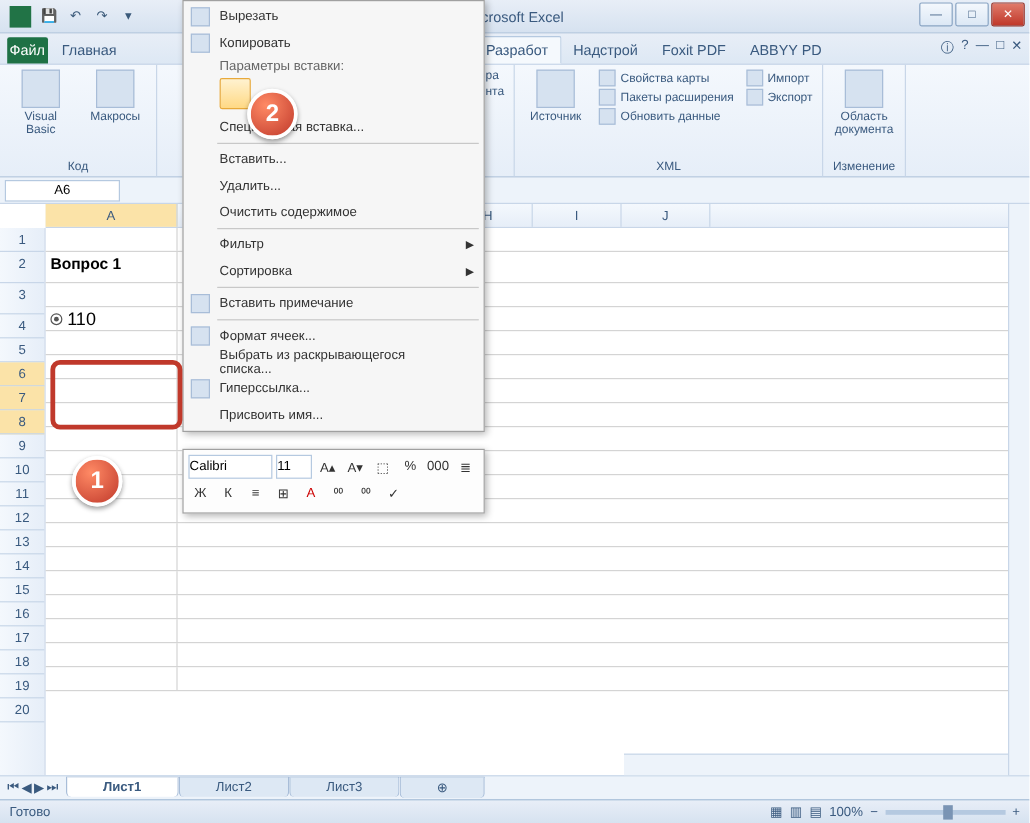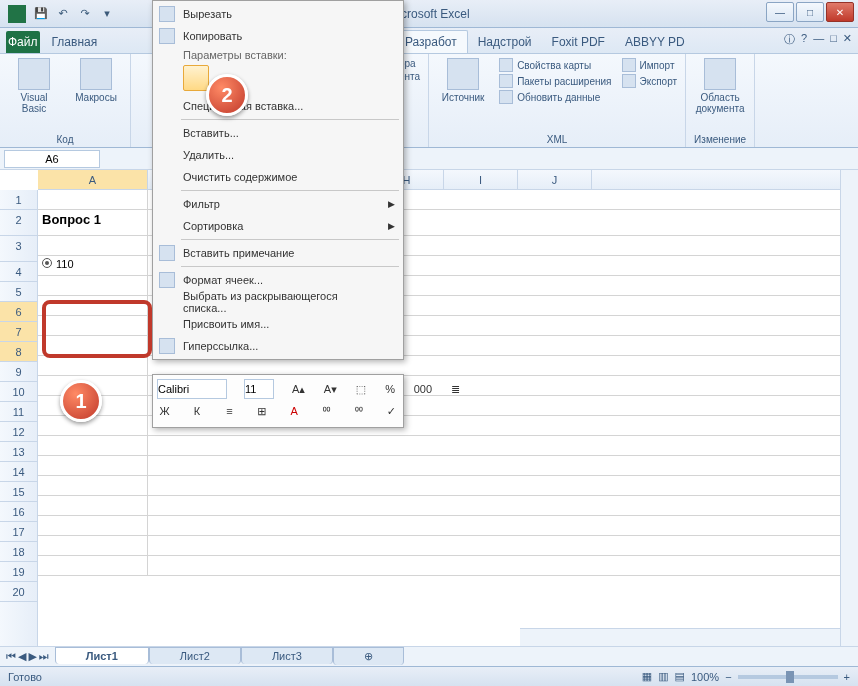--- a/index.html
+++ b/index.html
@@ -40,39 +40,39 @@
 
 .grid { position: absolute; top: 170px; left: 0; right: 0; bottom: 40px; background: #fff; overflow: hidden; }
 .colhdr { position: absolute; top: 0; left: 38px; right: 18px; height: 20px; display: flex; background: linear-gradient(#f4f8fd, #e6eef8); border-bottom: 1px solid #c8d6e8; }
 .colhdr div { width: 74px; border-right: 1px solid #c8d6e8; text-align: center; font-size: 11px; color: #3a5a7f; line-height: 20px; }
 .colhdr div:first-child { width: 110px; background: #fbe3a8; }
 .rowhdr { position: absolute; top: 20px; left: 0; width: 38px; bottom: 0; background: linear-gradient(90deg,#f4f8fd,#e6eef8); border-right: 1px solid #c8d6e8; }
 .rowhdr div { height: 20px; border-bottom: 1px solid #c8d6e8; text-align: center; font-size: 11px; color: #3a5a7f; line-height: 20px; }
 .cells { position: absolute; top: 20px; left: 38px; right: 18px; bottom: 0; }
 .row { height: 20px; border-bottom: 1px solid #d4d4d4; display: flex; }
 .row.tall { height: 26px; }
-.cell { width: 74px; border-right: 1px solid #d4d4d4; padding: 2px 4px; font-size: 11px; white-space: nowrap; }
+.cell { width: 74px; border-right: 1px solid #d4d4d4; padding: 2px 4px; font-size: 15px; white-space: nowrap; }
 .cell.colA { width: 110px; }
 .row .bold { font-weight: bold; font-size: 13px; }
 .radio { display: inline-block; width: 10px; height: 10px; border: 1px solid #555; border-radius: 50%; margin-right: 4px; position: relative; }
 .radio::after { content: ''; position: absolute; top: 2px; left: 2px; width: 4px; height: 4px; background: #555; border-radius: 50%; }
 
 
 .ctxmenu { position: absolute; top: 0; left: 152px; width: 252px; background: #f6f6f6; border: 1px solid #a0a0a0; box-shadow: 2px 2px 6px rgba(0,0,0,0.3); padding: 2px 0; z-index: 100; }
 .ctxmenu .item { display: flex; align-items: center; height: 22px; font-size: 11px; color: #333; padding: 0 20px 0 30px; position: relative; cursor: pointer; }
 .ctxmenu .item .ico { position: absolute; left: 6px; width: 16px; height: 16px; background: #d6e2f0; border: 1px solid #a8bdd8; }
 .ctxmenu .item .arr { position: absolute; right: 8px; font-size: 9px; }
 .ctxmenu .sep { height: 1px; background: #c8c8c8; margin: 2px 4px 2px 28px; }
 .ctxmenu .hdr { font-size: 11px; color: #666; padding: 2px 16px 2px 30px; }
 .ctxmenu .paste-opts { padding: 2px 0 4px 30px; display: flex; gap: 4px; }
 .paste-opts .popt { width: 26px; height: 26px; border: 1px solid #e8a93a; background: linear-gradient(#fff2d0, #ffd985); border-radius: 2px; }
 
 
 .minitb { position: absolute; top: 374px; left: 152px; width: 252px; background: #fdfdfd; border: 1px solid #a0a0a0; box-shadow: 2px 2px 6px rgba(0,0,0,0.3); padding: 4px; z-index: 99; font-size: 11px; }
-.minitb .trow { display: flex; align-items: center; gap: 17px; margin-bottom: 2px; }
+.minitb .trow { display: flex; align-items: center; gap: 3px; margin-bottom: 2px; }
 .minitb .tbtn { width: 20px; height: 20px; border: 1px solid transparent; display: flex; align-items: center; justify-content: center; font-size: 11px; color: #333; }
 .minitb select, .minitb .combo { height: 20px; font-size: 11px; border: 1px solid #b5c9e0; background: #fff; }
 
 
 .marker { position: absolute; width: 42px; height: 42px; border-radius: 50%; background: radial-gradient(circle at 35% 30%, #ff8a65, #c0392b); border: 3px solid #fff; box-shadow: 0 2px 4px rgba(0,0,0,0.4); color: #fff; font-weight: bold; font-size: 20px; display: flex; align-items: center; justify-content: center; z-index: 200; }
 .marker-box { position: absolute; border: 4px solid #c0392b; border-radius: 8px; z-index: 150; pointer-events: none; }
 
 
 .sheettabs { position: absolute; bottom: 20px; left: 0; right: 0; height: 20px; background: #edf3fa; border-top: 1px solid #c8d6e8; display: flex; align-items: center; font-size: 11px; }
 .sheettabs .nav { display: flex; gap: 2px; padding: 0 6px; color: #3a5a7f; }
@@ -335,25 +335,25 @@
     </div>
   <div class="sep"></div>
   <div class="item">
       <span class="ico"></span>
       <span>Формат ячеек...</span>
     </div>
   <div class="item">
       <span>Выбрать из раскрывающегося списка...</span>
     </div>
   <div class="item">
-      <span>Присвоить имя...</span>
-    </div>
-  <div class="item">
       <span class="ico"></span>
       <span>Гиперссылка...</span>
+    </div>
+  <div class="item">
+      <span>Присвоить имя...</span>
     </div>
 </div>
 
 <div class="minitb">
   <div class="trow">
     <input class="combo" style="width: 70px;" value="Calibri">
     <input class="combo" style="width: 30px;" value="11">
     <div class="tbtn">A▴</div>
     <div class="tbtn">A▾</div>
     <div class="tbtn">⬚</div>

